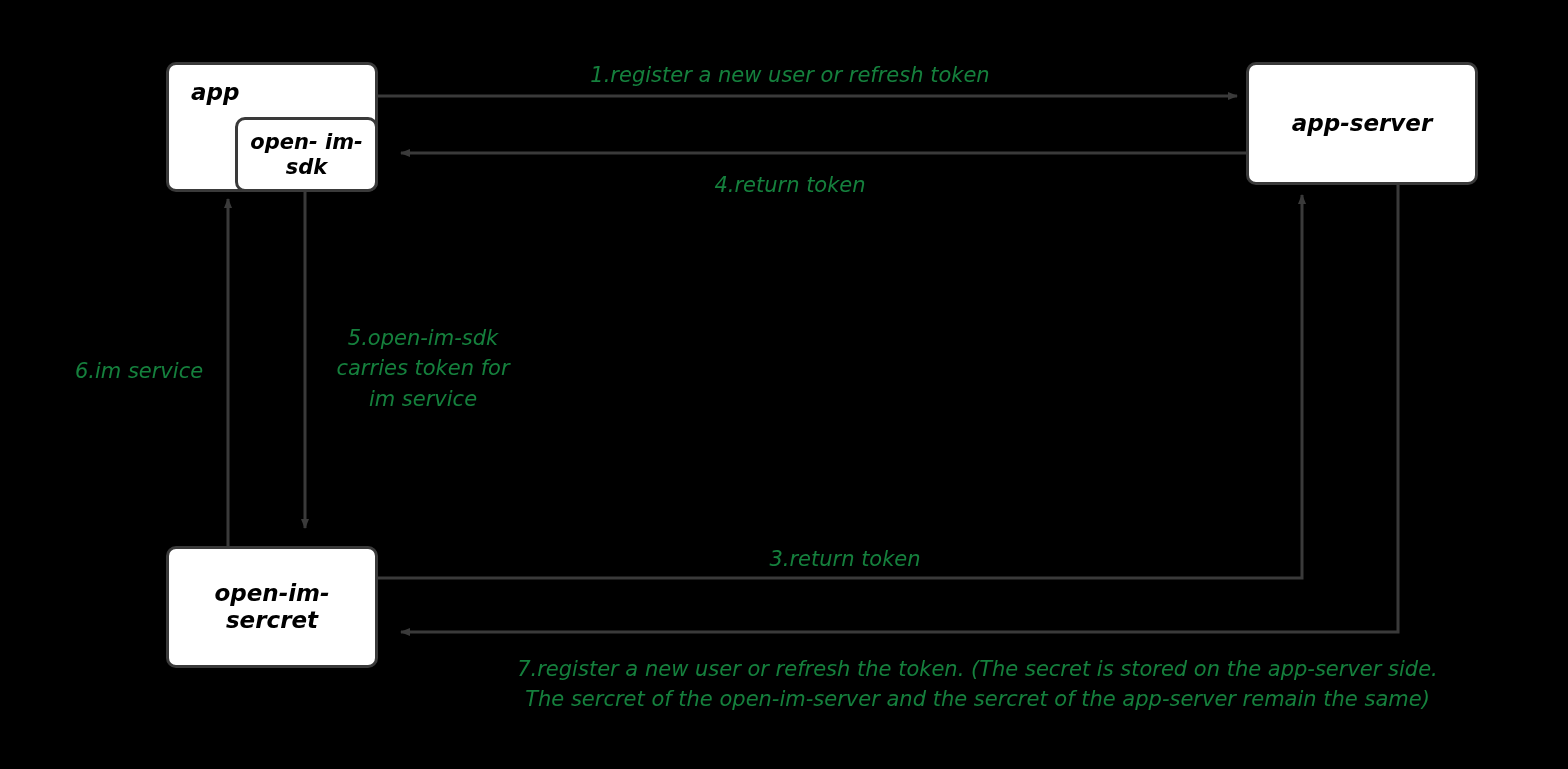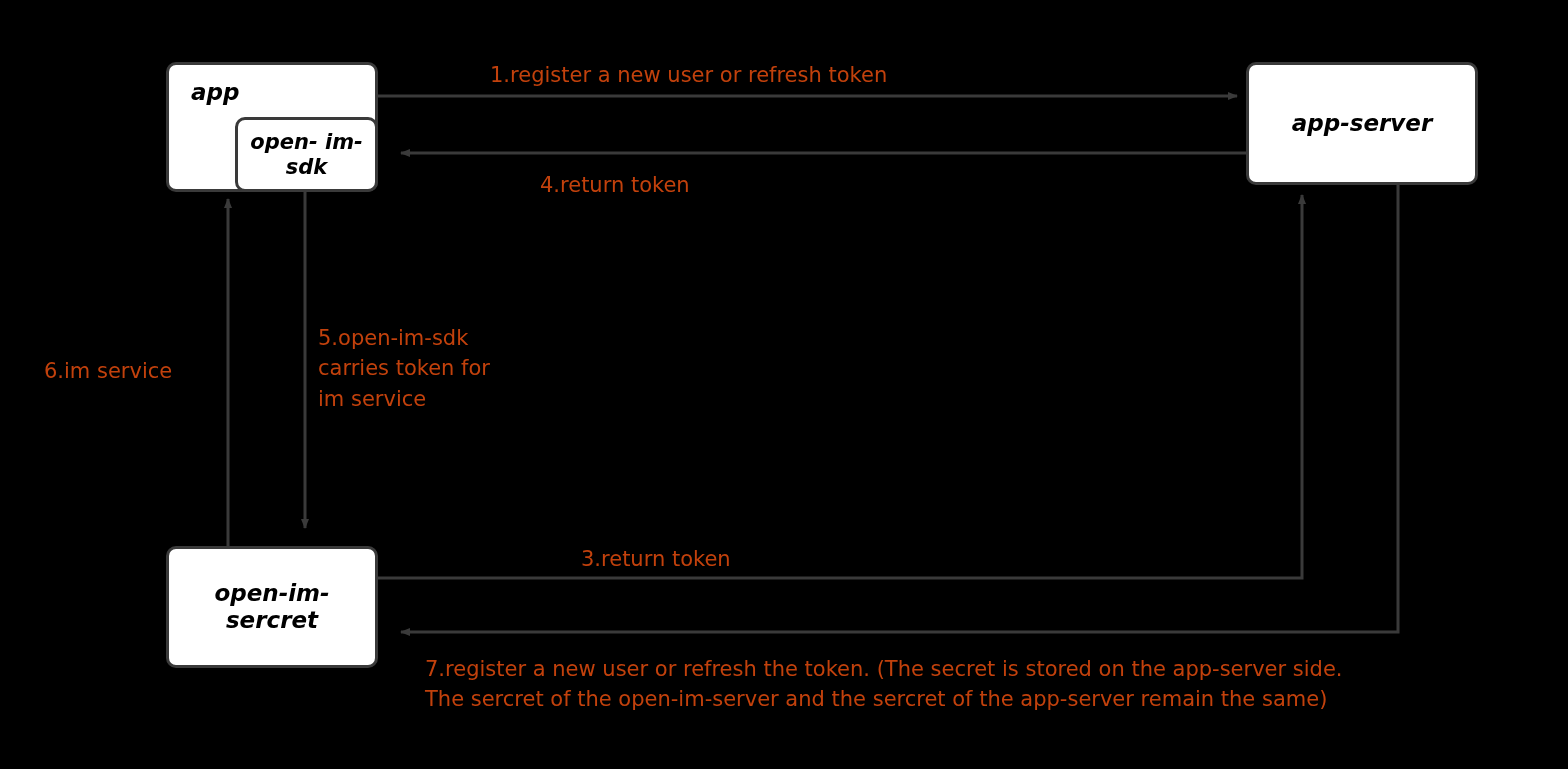--- a/index.html
+++ b/index.html
@@ -36,23 +36,25 @@
     justify-content: flex-start;
     align-items: flex-start;
     padding: 14px 0 0 22px;
   }
   .node-sdk {
     z-index: 4;
     font-size: 21px;
   }
   .edge-label {
     position: absolute;
-    color: #c2410c;
+    color: #15803d;
+    font-style: italic;
     font-size: 21px;
     line-height: 1.45;
+    text-align: center;
     white-space: pre-line;
     z-index: 2;
   }
   svg.wires {
     position: absolute;
     left: 0;
     top: 0;
     width: 1568px;
     height: 769px;
     z-index: 1;
@@ -104,18 +106,18 @@
   <div class="edge-label" style="left:490px; top:60px; width:600px;">1.register a new user or refresh token</div>
 
   <div class="edge-label" style="left:540px; top:170px; width:500px;">4.return token</div>
 
   <div class="edge-label" style="left:318px; top:323px; width:210px;">5.open-im-sdk
 carries token for
 im service</div>
 
   <div class="edge-label" style="left:44px; top:356px; width:190px;">6.im service</div>
 
-  <div class="edge-label" style="left:581px; top:544px; width:560px;">3.return token</div>
+  <div class="edge-label" style="left:565px; top:544px; width:560px;">3.return token</div>
 
   <div class="edge-label" style="left:425px; top:654px; width:1105px;">7.register a new user or refresh the token. (The secret is stored on the app-server side.
 The sercret of the open-im-server and the sercret of the app-server remain the same)</div>
 
 </div>
 
 </body></html>

